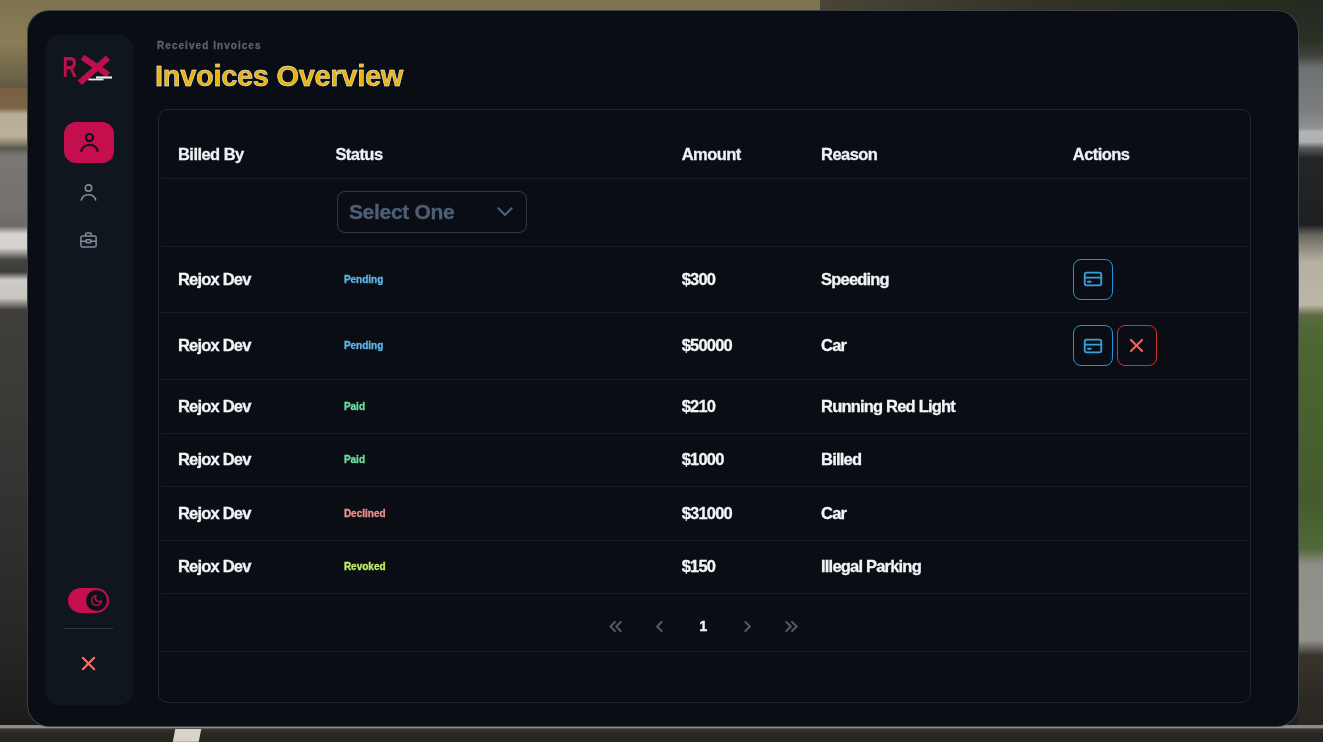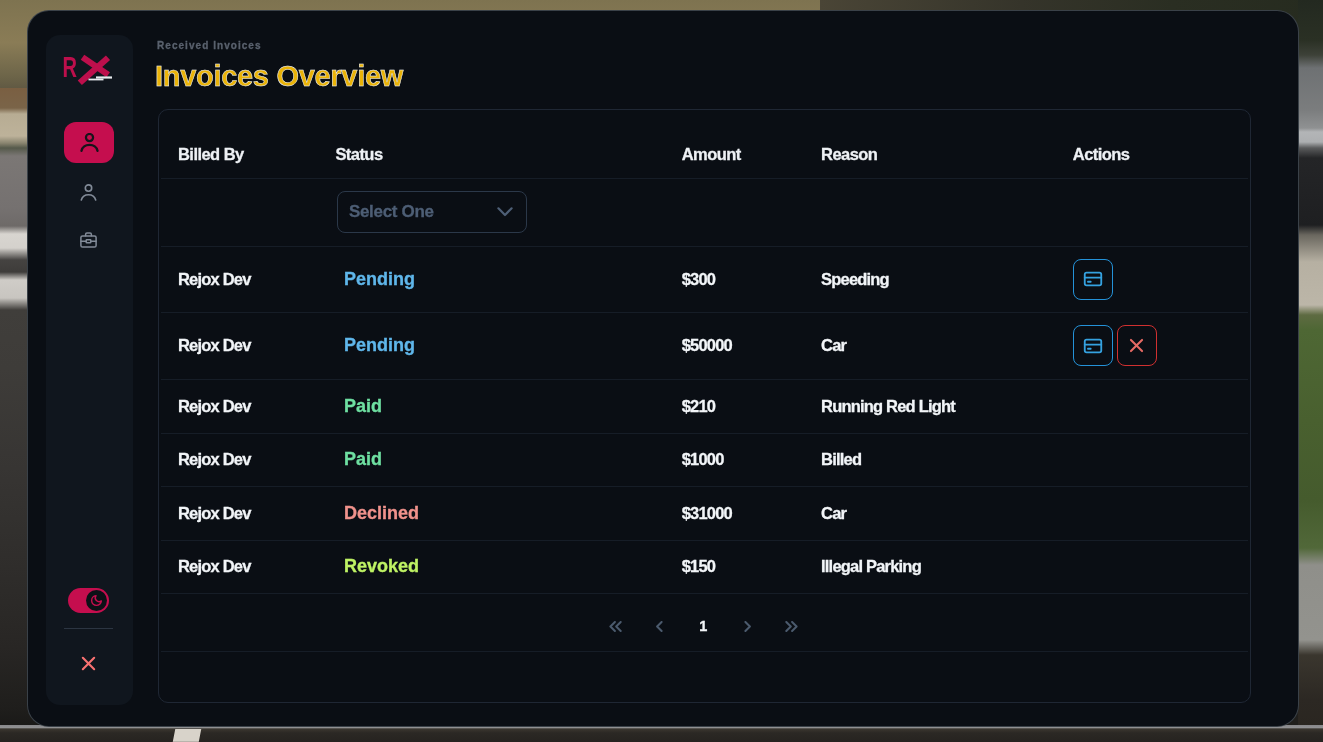--- a/index.html
+++ b/index.html
@@ -44,27 +44,27 @@
 .tablebox{position:absolute;left:130px;top:98px;width:1093px;height:594px;border:1px solid #1f2734;border-radius:10px;padding:0 2px}
 table{width:100%;border-collapse:collapse;table-layout:fixed}
 col.c1{width:156.6px}col.c2{width:344.6px}col.c3{width:138.6px}col.c4{width:250.5px}col.c5{width:191.2px}
 th,td{text-align:left;padding:0 0 0 17px;vertical-align:middle;border-bottom:1px solid #161d27}
 th{height:68px;font-size:16.5px;letter-spacing:-0.55px;color:#eef1f5;vertical-align:bottom;padding-bottom:14px;-webkit-text-stroke:0.3px #eef1f5}
 td{color:#f2f5f8;font-size:16.5px;font-weight:bold;letter-spacing:-0.8px;-webkit-text-stroke:0.3px currentColor}
 tr.filter td{height:68px}
 tr.r1 td{height:66px}
 tr.r2 td{height:67.5px}
 tr.rs td{height:53.5px}
-td.status{font-size:18px;letter-spacing:0;padding-left:25.5px}
+td.status{font-size:10px;letter-spacing:0;padding-left:25.5px}
 .pending{color:#5fb6ea}
 .paid{color:#6edfa1}
 .declined{color:#f0928c}
 .revoked{color:#bef264}
 
-.select{margin-left:2px;width:190px;height:42px;border:1px solid #2b3849;border-radius:8px;display:flex;align-items:center;justify-content:space-between;padding:0 13px 0 10.5px;color:#4d5e75;font-size:17px;font-weight:bold;letter-spacing:-0.3px}
+.select{margin-left:2px;width:190px;height:42px;border:1px solid #2b3849;border-radius:8px;display:flex;align-items:center;justify-content:space-between;padding:0 13px 0 10.5px;color:#4d5e75;font-size:21px;font-weight:bold;letter-spacing:-0.3px}
 
 .abtn{display:inline-flex;width:40px;height:41px;border-radius:8px;align-items:center;justify-content:center;vertical-align:middle}
 .abtn.blue{border:1.5px solid #2492d8}
 .abtn.red{border:1.5px solid #d03030;margin-left:4px}
 
 .pagrow td{height:58px;padding:0}
 .pag{display:flex;align-items:center;justify-content:center;gap:12px;padding-top:8px;position:relative;left:-1.5px}
 .pag span{display:inline-block;width:32px;text-align:center;color:#4d5c6f;font-size:15px;font-weight:bold;line-height:15px}
 .pag .cur{color:#f2f5f8;font-size:14.5px}
 </style>

